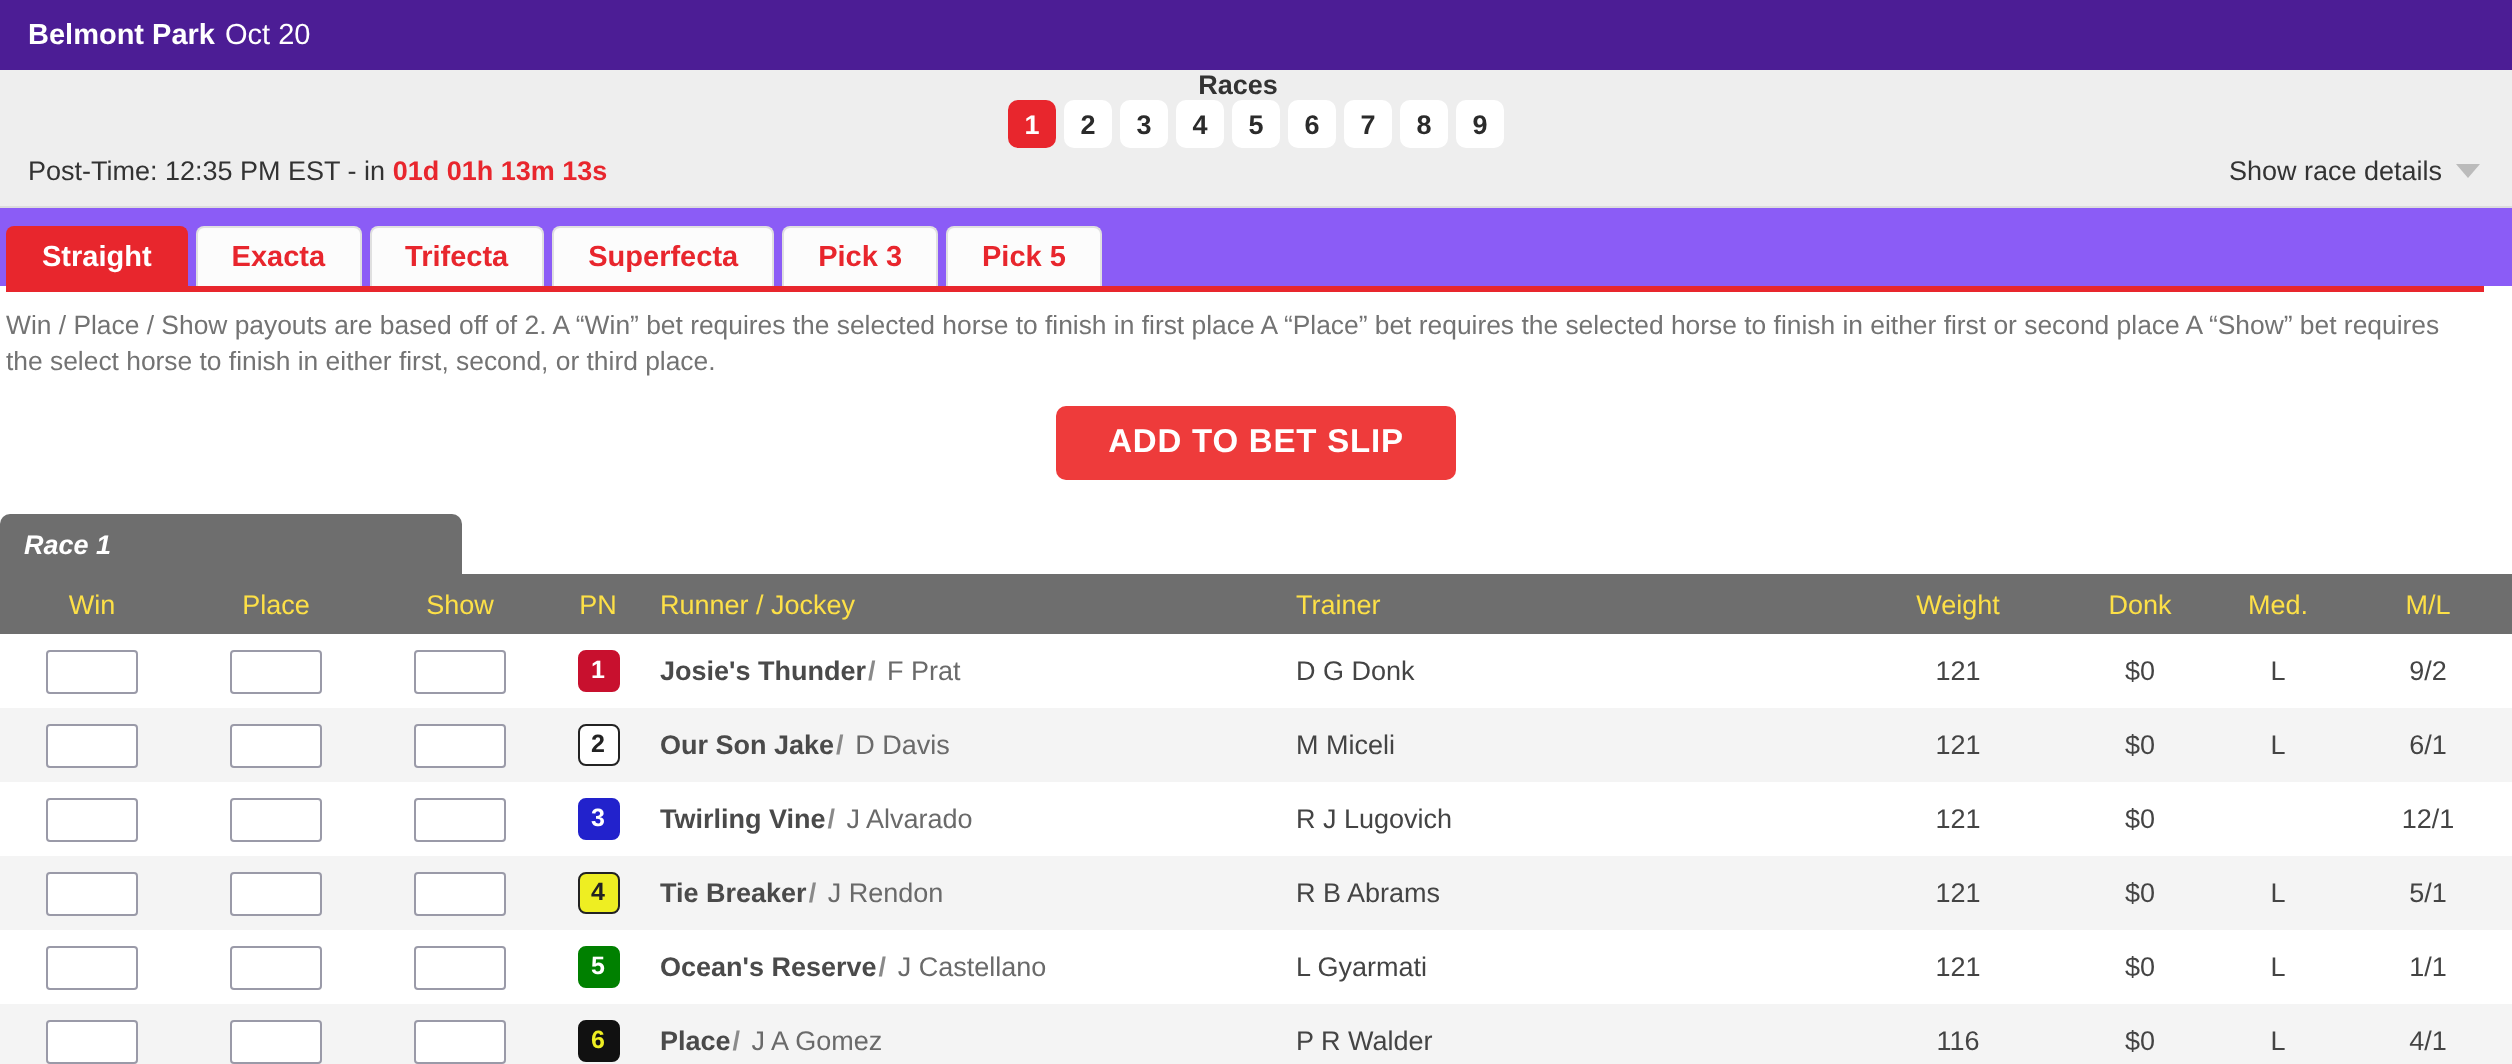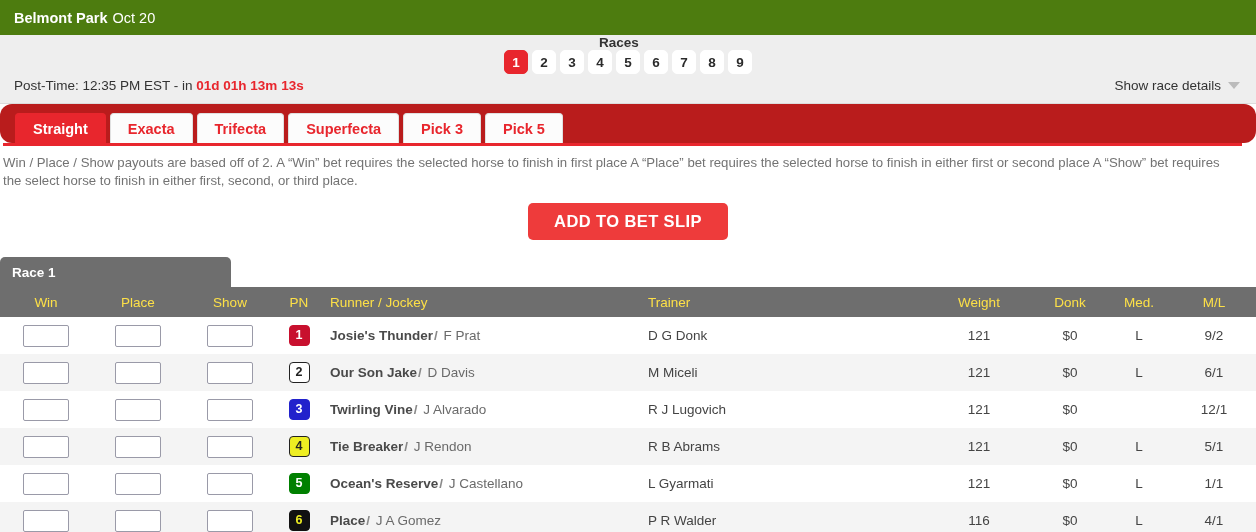--- a/index.html
+++ b/index.html
@@ -8,21 +8,21 @@
     width: 1256px; height: 532px;
     overflow: hidden;
     background: #ffffff;
     font-family: "Liberation Sans", sans-serif;
     -webkit-font-smoothing: antialiased;
   }
 
   
   .track-bar {
     height: 35px;
-    background: #4d7c0f;
+    background: #4c1d95;
     color: #ffffff;
     display: flex;
     align-items: center;
     padding: 0 14px;
     font-size: 14.5px;
   }
   .track-name { font-weight: bold; }
   .track-date { font-weight: normal; margin-left: 5px; }
 
   
@@ -90,23 +90,22 @@
   .chev-down {
     width: 0; height: 0;
     border-left: 6px solid transparent;
     border-right: 6px solid transparent;
     border-top: 7px solid #bbbbbb;
   }
 
   
   .bet-tabs-wrap {
     position: relative;
-    padding: 9px 14px 0 12px;
-    background: #b91c1c;
-    border-radius: 12px;
+    padding: 9px 14px 0 0;
+    background: #8b5cf6;
   }
   .bet-tabs {
     display: flex;
     gap: 4px;
     padding-left: 3px;
   }
   .bet-tab {
     height: 30px;
     padding: 0 17px;
     display: flex;
@@ -164,20 +163,21 @@
   .race-table-wrap { padding-top: 17px; }
   .race-tab-head {
     display: inline-block;
     background: #6e6e6e;
     color: #ffffff;
     font-size: 13.5px;
     font-weight: bold;
     padding: 8px 14px 7px 12px;
     border-radius: 5px 5px 0 0;
     min-width: 231px;
+    font-style: italic;
   }
   table.runners {
     width: 100%;
     border-collapse: collapse;
     table-layout: fixed;
   }
   table.runners thead th {
     background: #6e6e6e;
     color: #fde047;
     font-size: 13.5px;

